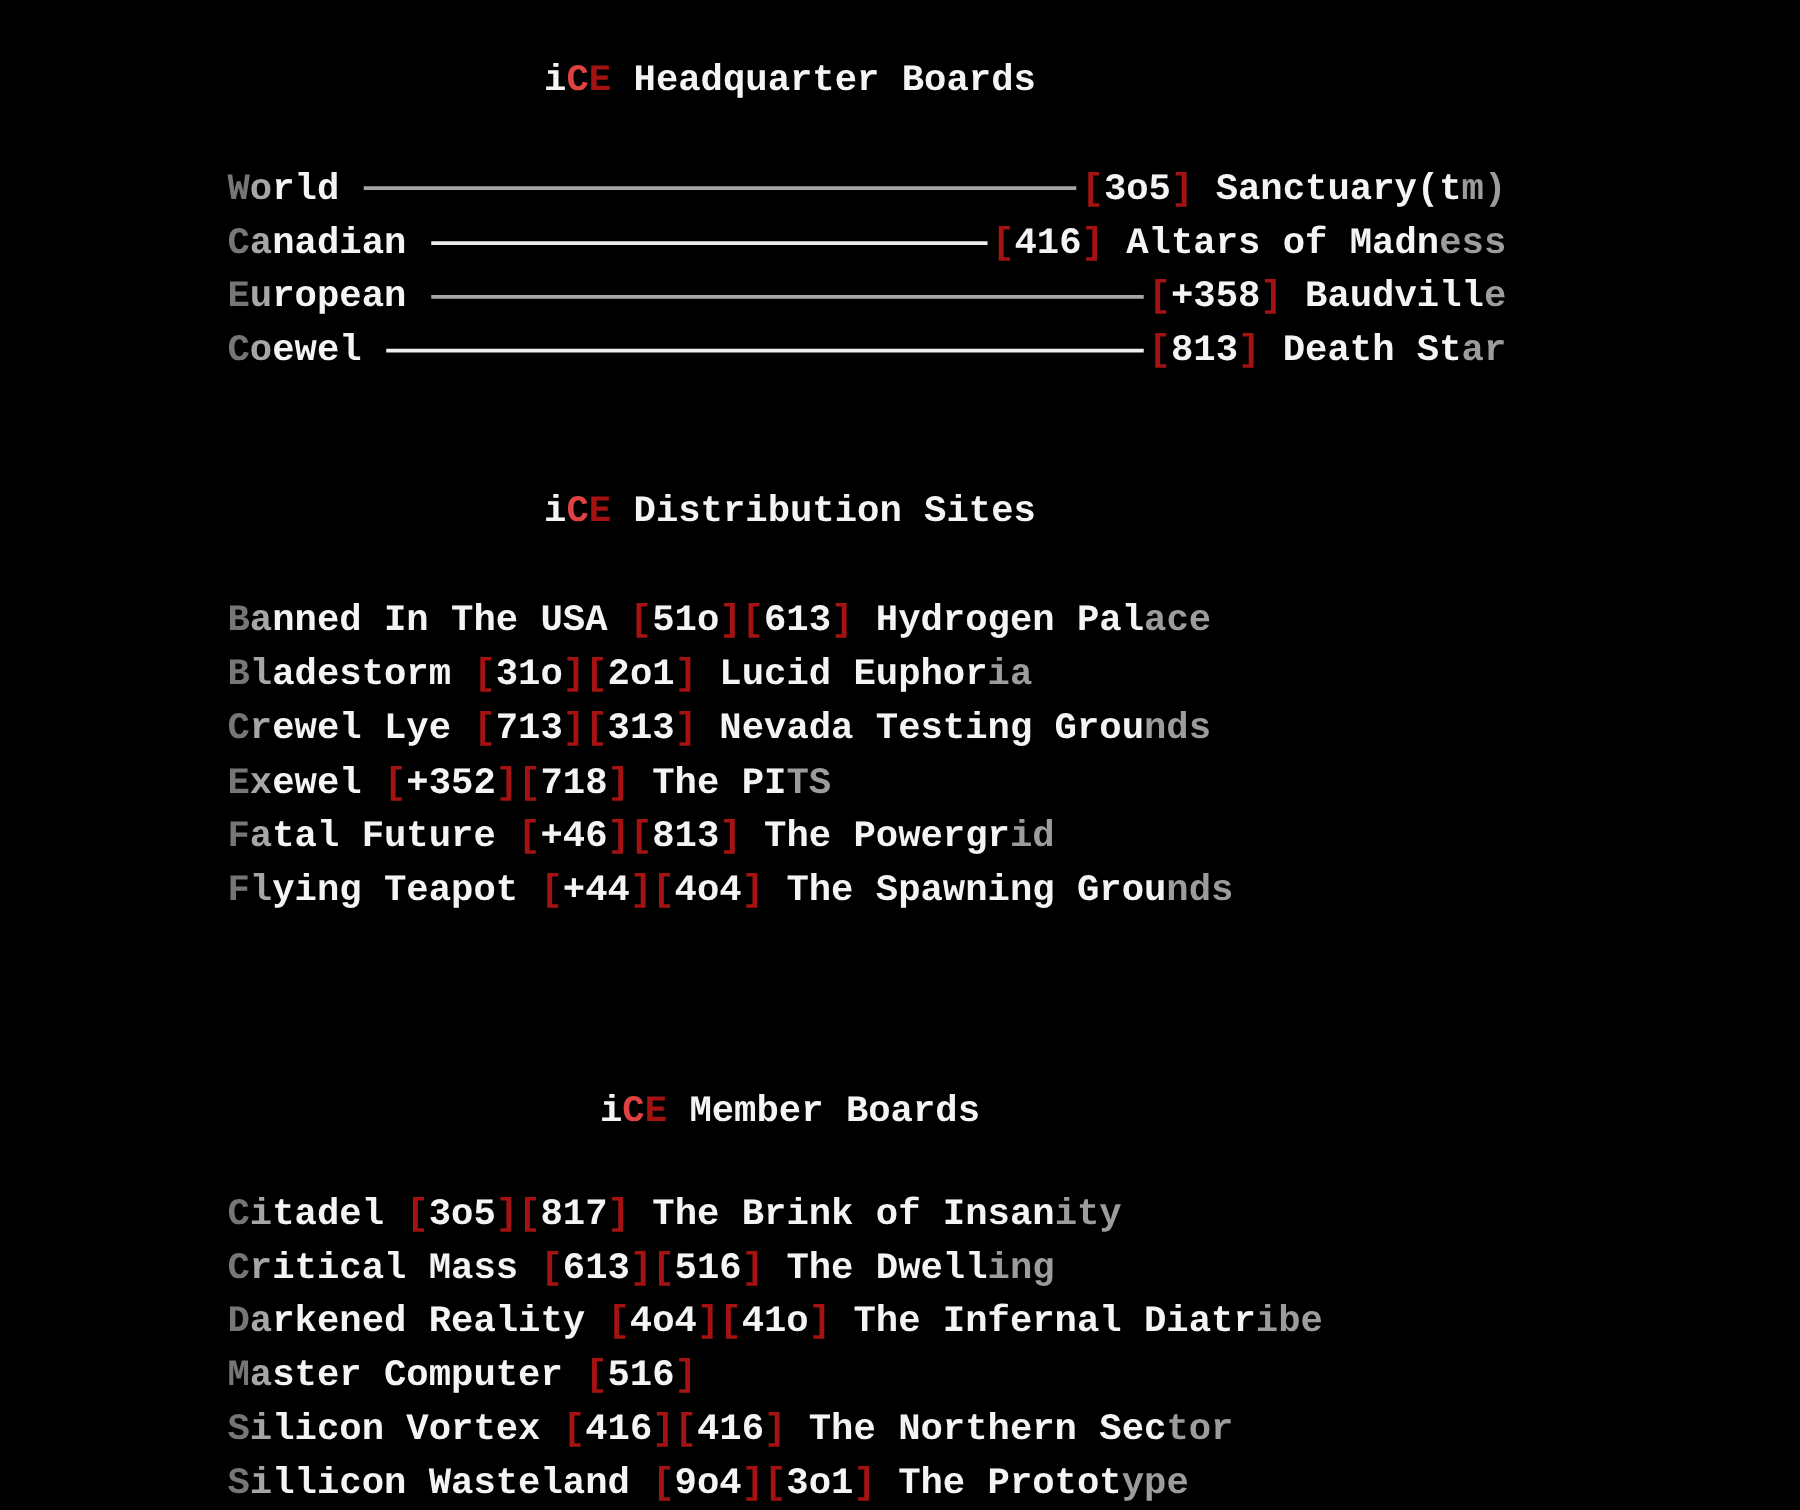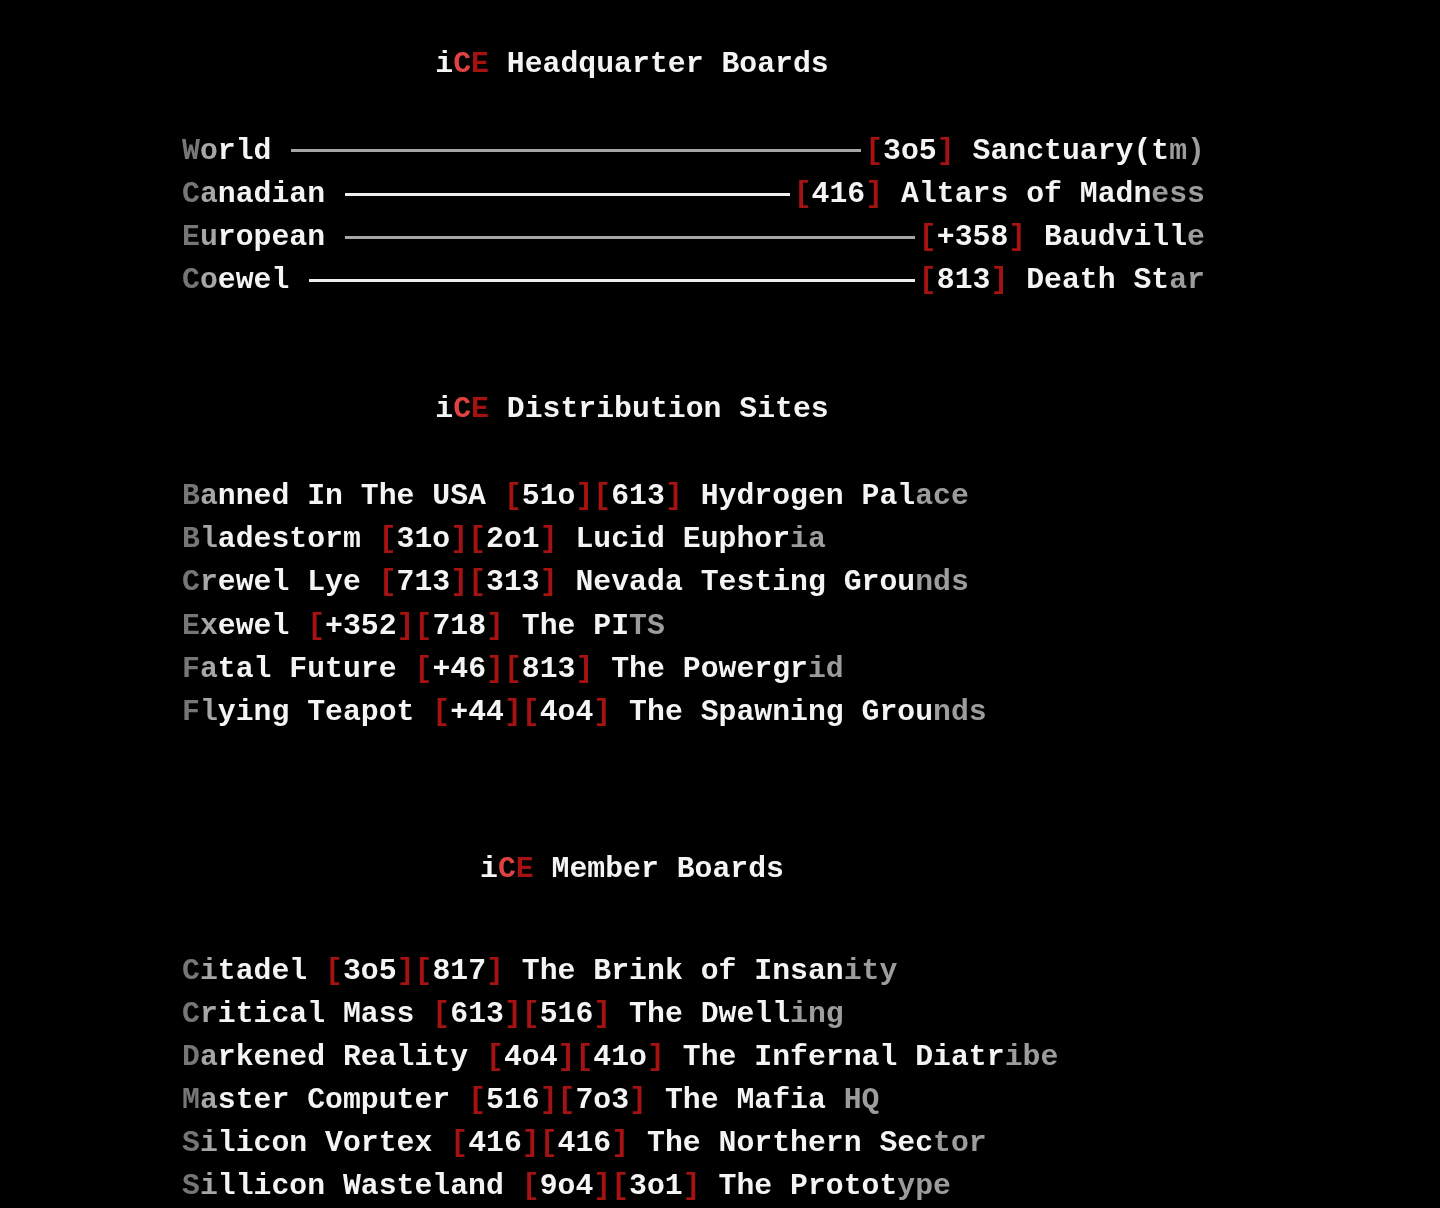--- a/index.html
+++ b/index.html
@@ -102,38 +102,37 @@
     <div class="row cols">
       <span class="seg"><span class="f1">F</span><span class="f2">a</span><span class="w">tal Future </span><span class="br">[</span><span class="w">+46</span><span class="br">]</span></span>
       <span class="seg"><span class="br">[</span><span class="w">813</span><span class="br">]</span><span class="w"> The Powergr</span><span class="fd">id</span></span>
     </div>
     <div class="row cols">
       <span class="seg"><span class="f1">F</span><span class="f2">l</span><span class="w">ying Teapot </span><span class="br">[</span><span class="w">+44</span><span class="br">]</span></span>
       <span class="seg"><span class="br">[</span><span class="w">4o4</span><span class="br">]</span><span class="w"> The Spawning Grou</span><span class="fd">nds</span></span>
     </div>
   </div>
 
-  <div class="title" style="top:848px"><span class="w">i</span><span class="cb">C</span><span class="ce">E</span><span class="w"> Member Boards</span></div>
+  <div class="title" style="top:868px"><span class="w">i</span><span class="cb">C</span><span class="ce">E</span><span class="w"> Member Boards</span></div>
 
   <div class="block" style="top:949.14px">
     <div class="row cols">
       <span class="seg"><span class="f1">C</span><span class="f2">i</span><span class="w">tadel </span><span class="br">[</span><span class="w">3o5</span><span class="br">]</span></span>
       <span class="seg"><span class="br">[</span><span class="w">817</span><span class="br">]</span><span class="w"> The Brink of Insan</span><span class="fd">ity</span></span>
     </div>
     <div class="row cols">
       <span class="seg"><span class="f1">C</span><span class="f2">r</span><span class="w">itical Mass </span><span class="br">[</span><span class="w">613</span><span class="br">]</span></span>
       <span class="seg"><span class="br">[</span><span class="w">516</span><span class="br">]</span><span class="w"> The Dwell</span><span class="fd">ing</span></span>
     </div>
     <div class="row cols">
       <span class="seg"><span class="f1">D</span><span class="f2">a</span><span class="w">rkened Reality </span><span class="br">[</span><span class="w">4o4</span><span class="br">]</span></span>
       <span class="seg"><span class="br">[</span><span class="w">41o</span><span class="br">]</span><span class="w"> The Infernal Diatr</span><span class="fd">ibe</span></span>
     </div>
     <div class="row cols">
       <span class="seg"><span class="f1">M</span><span class="f2">a</span><span class="w">ster Computer </span><span class="br">[</span><span class="w">516</span><span class="br">]</span></span>
-      <span class="seg"><span class="br">[</span><span class="w">7o3</span><span class="br">]</span><span class="w"> The Mafia </span><span class="fd">HQ</span></span>
     </div>
     <div class="row cols">
       <span class="seg"><span class="f1">S</span><span class="f2">i</span><span class="w">licon Vortex </span><span class="br">[</span><span class="w">416</span><span class="br">]</span></span>
       <span class="seg"><span class="br">[</span><span class="w">416</span><span class="br">]</span><span class="w"> The Northern Sec</span><span class="fd">tor</span></span>
     </div>
     <div class="row cols">
       <span class="seg"><span class="f1">S</span><span class="f2">i</span><span class="w">llicon Wasteland </span><span class="br">[</span><span class="w">9o4</span><span class="br">]</span></span>
       <span class="seg"><span class="br">[</span><span class="w">3o1</span><span class="br">]</span><span class="w"> The Protot</span><span class="fd">ype</span></span>
     </div>
   </div>

